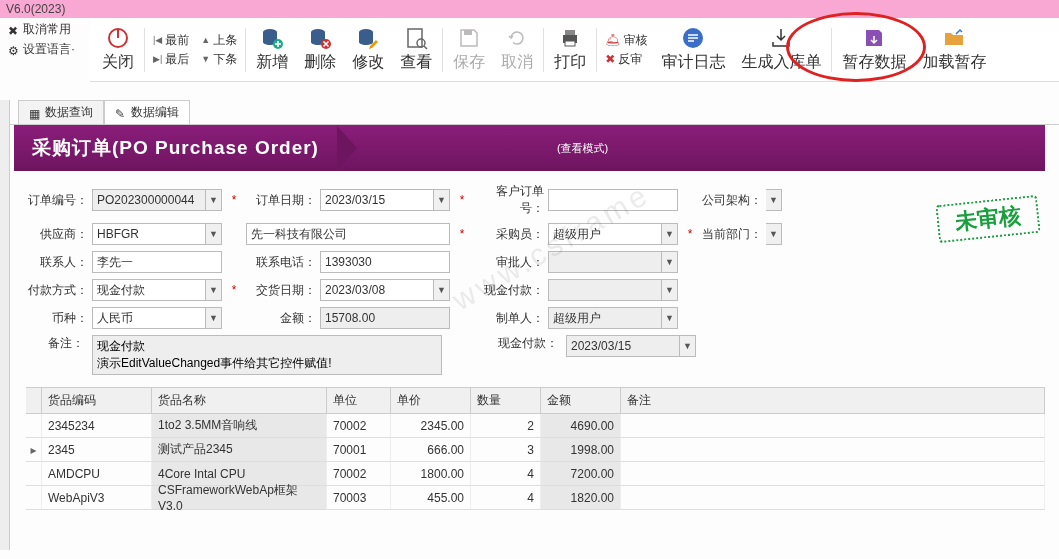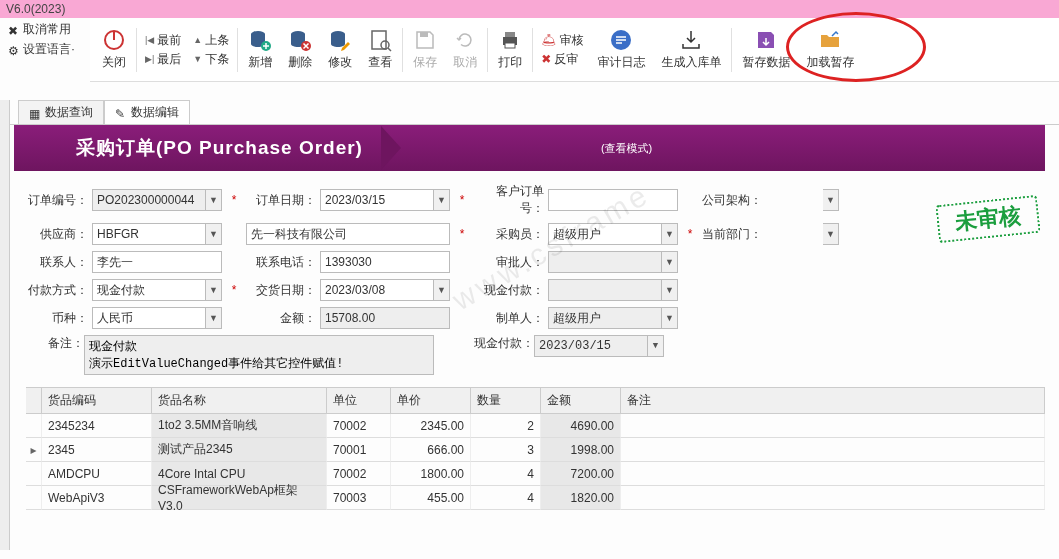--- a/index.html
+++ b/index.html
@@ -4,45 +4,45 @@
 <style>
 * { box-sizing: border-box; margin: 0; padding: 0; }
 body { font-family: "Microsoft YaHei", Arial, sans-serif; font-size: 12px; background: #fdfdfd; color: #333; width: 1059px; height: 559px; overflow: hidden; position: relative; }
 .titlebar { background: #f9a8d4; padding: 2px 6px; font-size: 12px; color: #444; }
 .top-links { display: flex; flex-direction: column; gap: 3px; padding: 3px 6px; position: absolute; top: 18px; left: 2px; }
 .top-links a { color: #333; font-size: 12px; display: flex; align-items: center; gap: 3px; }
 .lnk-icon{ width:12px;height:12px;display:inline-block;}
 .toolbar { display: flex; align-items: center; padding: 2px 4px; background: #fff; border-bottom: 1px solid #ddd; height: 64px; margin-left: 90px; }
 .tbtn { display: flex; flex-direction: column; align-items: center; justify-content: center; padding: 3px 8px; cursor: pointer; min-width: 40px; }
 .tbtn .icn { width: 24px; height: 24px; margin-bottom: 2px; }
-.tbtn span { font-size: 12px; color: #333; }
+.tbtn span { font-size: 16px; color: #333; }
 .tbtn.dis span { color: #aaa; }
 .navgrp { display: flex; flex-direction: column; gap: 2px; padding: 0 6px; }
 .navgrp div { display: flex; align-items: center; gap: 3px; font-size: 12px; cursor: pointer; }
 .navgrp .tri { font-size: 9px; color: #666; }
 .sep { width: 1px; height: 44px; background: #e0e0e0; margin: 0 2px; }
 .ellipse { position: absolute; border: 3px solid #d22; border-radius: 50%; width: 140px; height: 70px; top: 12px; left: 786px; pointer-events: none; }
 .tabs { display: flex; margin-top: 18px; border-bottom: 1px solid #ccc; padding-left: 18px; }
 .tab { border: 1px solid #ccc; border-bottom: none; padding: 3px 10px; background: #f3f3f3; display: flex; align-items: center; gap: 4px; cursor: pointer; font-size: 12px; }
 .tab.active { background: #fff; font-weight: normal; }
 .tab .ticn { width:12px;height:12px; }
 .hdr { background: linear-gradient(180deg,#8a1d7a,#6e155f); position: relative; margin: 0 14px; }
 .hdr-inner { display:flex; align-items:center; }
-.hdr-title { color: #fff; font-size: 19px; font-weight: bold; padding: 10px 18px; letter-spacing: 1px; margin-left: 44px; }
+.hdr-title { color: #fff; font-size: 19px; font-weight: bold; padding: 10px 18px; letter-spacing: 1px; }
 .hdr-tri{ width:0;height:0;border-top:22px solid transparent;border-bottom:22px solid transparent;border-left:20px solid #6e155f; }
 .hdr-mode { color: #fff; font-size: 11px; margin-left: 200px; }
 .form { padding: 12px 18px 6px 18px; display: grid; grid-template-columns: 70px 130px 16px 70px 130px 16px 70px 130px 16px 60px 130px; gap: 6px 4px; align-items: center; font-size: 12px; }
 .lbl { text-align: right; color: #333; }
 .req { color: #c00; text-align: center; }
 .inp { border: 1px solid #bbb; background: #fff; height: 22px; padding: 1px 4px; font-size: 12px; display:flex; align-items:center; }
 .inp.ro { background: #eee; }
-.combo { display: flex; justify-content: center; }
+.combo { display: flex; }
 .combo .inp { flex: 1; }
 .combo .dd { width:16px; height:22px; border:1px solid #bbb; border-left:none; background:#f0f0f0; display:flex; align-items:center; justify-content:center; font-size:9px; color:#555; cursor:pointer; }
-.remarks-row { grid-column: 1 / span 11; display:flex; gap:0; align-items:flex-start;font-family:Liberation Mono, monospace; }
+.remarks-row { grid-column: 1 / span 11; display:flex; gap:8px; align-items:flex-start; }
 .remarks-row .lbl{ width:66px; }
 .remarks-row textarea { width: 350px; height: 40px; border:1px solid #bbb; font-family:inherit; font-size:12px; background:#eee; resize:none; padding:2px 4px; }
 .stamp { position:absolute; top: 200px; right: 20px; transform: rotate(-6deg); color:#1b9e3e; border:2px dotted #1b9e3e; border-radius:4px; padding:2px 16px; font-size:22px; font-weight:bold; font-family:"KaiTi","STKaiti",serif; }
 .grid { margin: 6px 14px 0 26px; border-top:1px solid #ccc; }
 .gridhead, .gridrow { display:grid; grid-template-columns: 16px 110px 175px 64px 80px 70px 80px 1fr; }
 .gridhead div { background:#f0f0f0; border:1px solid #ccc; border-top:none; border-left:none; padding:4px 6px; font-size:12px; }
 .gridrow div { border-bottom:1px solid #ddd; border-right:1px solid #eee; padding:3px 6px; font-size:12px; height:24px; display:flex; align-items:center; }
 .gridrow div:nth-child(1){ justify-content:center; color:#666; }
 .gridrow .ro { background:#e8e8e8; }
 .num { justify-content:flex-end !important; }

